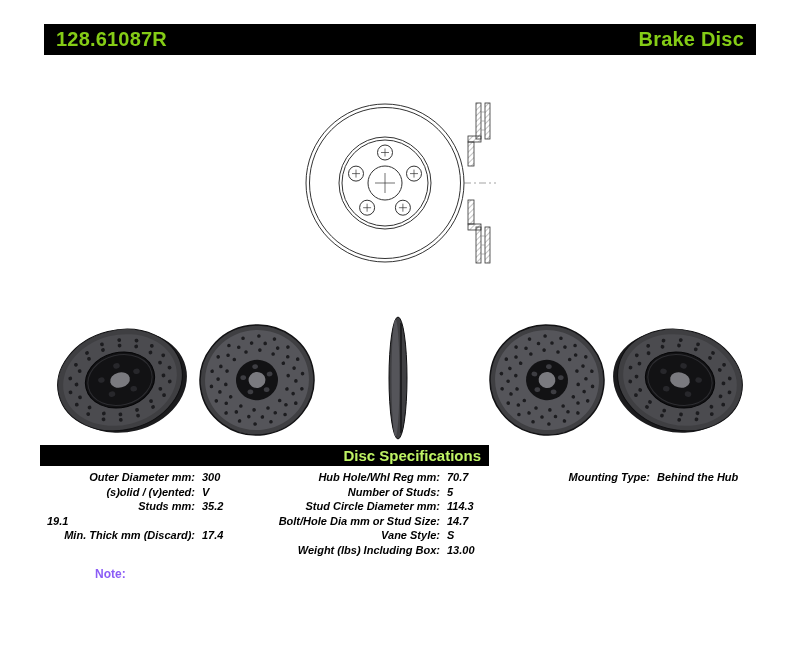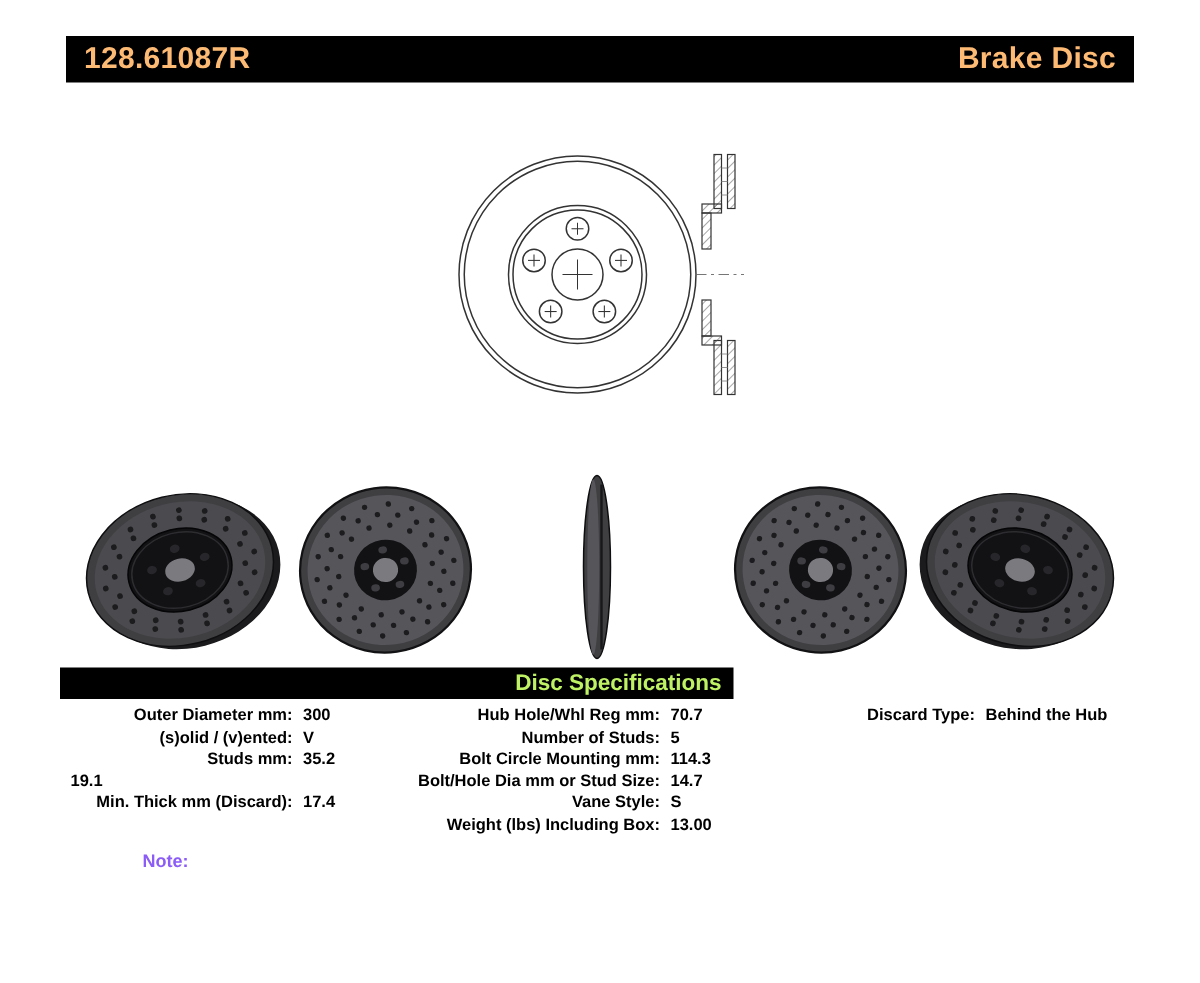--- a/index.html
+++ b/index.html
@@ -23,37 +23,37 @@
   .p3 { left:378px; top:313px; width:40px;  height:130px; }
   .p4 { left:487px; top:320px; width:120px; height:120px; }
   .p5 { left:610px; top:318px; width:140px; height:125px; }
 
   .spec-bar {
     position:absolute; left:40px; top:445px; width:449px; height:21px;
     background:#000; color:#fff; font-size:15px; font-weight:700;
     line-height:21px; text-align:right; padding-right:8px;
   }
 
-  .spec-col { position:absolute; font-size:11px; font-weight:700; color:#000; }
+  .spec-col { position:absolute; font-size:11px; font-weight:700; color:#000;font-style:italic; }
   .spec-row { display:flex; line-height:14.6px; white-space:nowrap; }
   .spec-col .lbl { text-align:right; }
   .spec-col .val { margin-left:7px; text-align:left; }
 
   .col-left   { left:40px;  top:470px; } .col-left  .lbl { width:155px; }
   .col-middle { left:253px; top:470px; } .col-middle .lbl { width:187px; }
   .col-right  { left:518px; top:470px; } .col-right .lbl { width:132px; }
 
   .note { position:absolute; left:95px; top:567px; font-size:12px; font-weight:700; color:#8b5cf6; }
 </style>
 </head>
 <body>
 
 <div class="page">
 
-  <div class="header-bar" style="background: rgb(0, 0, 0); color: #fdba74;">
+  <div class="header-bar" style="background: rgb(0, 0, 0); color: #84cc16;">
     <span>128.61087R</span>
     <span>Brake Disc</span>
   </div>
 
   <svg class="tech-front" viewBox="0 0 170 170" aria-hidden="true">
     <g fill="none" stroke="#333" stroke-width="1">
       <circle cx="85" cy="85" r="79"></circle>
       <circle cx="85" cy="85" r="75.5"></circle>
       <circle cx="85" cy="85" r="46"></circle>
       <circle cx="85" cy="85" r="43"></circle>
@@ -368,40 +368,40 @@
 
   <div class="spec-row">
       <span class="lbl">Hub Hole/Whl Reg mm:</span>
       <span class="val">70.7</span>
     </div>
       <div class="spec-row">
       <span class="lbl">Number of Studs:</span>
       <span class="val">5</span>
     </div>
       <div class="spec-row">
-      <span class="lbl">Bolt Circle Mounting mm:</span>
+      <span class="lbl">Stud Circle Diameter mm:</span>
       <span class="val">114.3</span>
     </div>
       <div class="spec-row">
       <span class="lbl">Bolt/Hole Dia mm or Stud Size:</span>
       <span class="val">14.7</span>
     </div>
       <div class="spec-row">
       <span class="lbl">Vane Style:</span>
       <span class="val">S</span>
     </div>
       <div class="spec-row">
       <span class="lbl">Weight (lbs) Including Box:</span>
       <span class="val">13.00</span>
     </div>
     </div>
 
   <div class="spec-col col-right">
 
   <div class="spec-row">
-      <span class="lbl">Discard Type:</span>
+      <span class="lbl">Mounting Type:</span>
       <span class="val">Behind the Hub</span>
     </div>
     </div>
 
   <div class="note">Note:</div>
 
 </div>
 
 </body></html>

